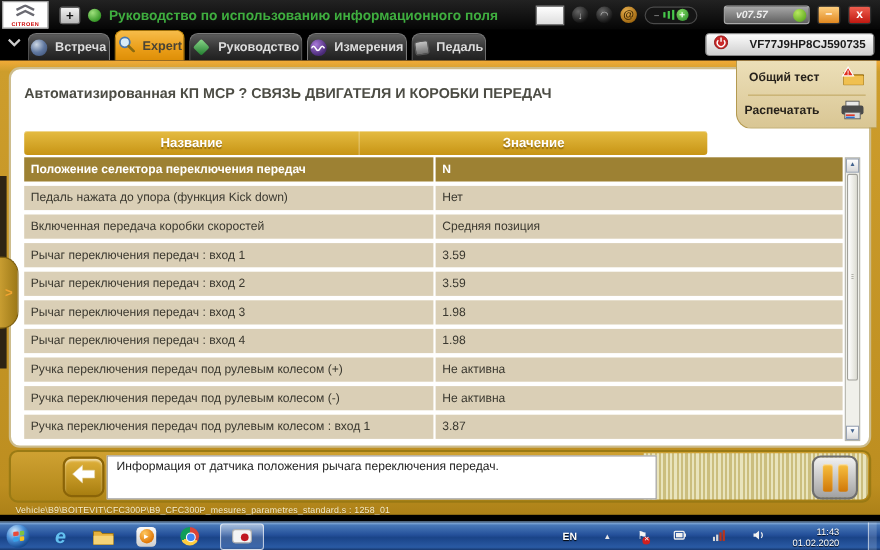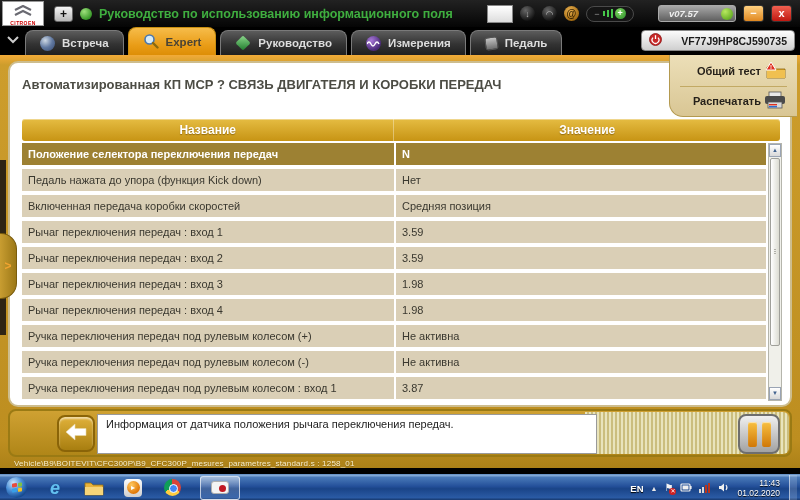--- a/index.html
+++ b/index.html
@@ -36,21 +36,21 @@
   .ver-dot { width:12px; height:12px; border-radius:50%; background:radial-gradient(circle at 35% 30%, #b8e860, #4a9a10); }
   .win-btn { width:21px; height:17px; border-radius:3px; border:1px solid #333; font-weight:bold;
     text-align:center; line-height:15px; font-size:11px; color:#fff; }
   .win-btn.min { background:linear-gradient(#ffd080,#e08820); }
   .win-btn.close { background:linear-gradient(#f06050,#c01810); }
 
   
   .tabbar { position:absolute; top:27px; left:0; width:800px; height:28px; background:#000;
     display:flex; align-items:flex-end; }
   .tab-collapse { margin:0 6px 7px 7px; }
-  .tab { height:25px; margin-right:4px; padding:0 14px; border-radius:8px 8px 0 0;
+  .tab { height:25px; margin-right:4px; padding:0 2px; border-radius:8px 8px 0 0;
     border:1px solid #7a7a7a; border-bottom:none;
     background:linear-gradient(#5c5c5c,#333 55%,#1f1f1f); color:#ddd;
     display:flex; align-items:center; gap:7px; font-size:11.5px; font-weight:bold; }
   .tab.active { height:28px; border-color:#c98f10;
     background:linear-gradient(#f6bc4a,#e99c16 65%,#dd8e06); color:#4a4435; }
   .ticon { display:inline-block; }
   .ticon.globe { width:15px; height:15px; border-radius:50%;
     background:radial-gradient(circle at 35% 30%, #cdd8e4, #6078a0 50%, #36496e); }
   .ticon.docs { width:12px; height:12px; border-radius:2px; transform:rotate(45deg) scale(.9);
     background:linear-gradient(135deg,#8cd88c,#1f7c2c); margin:0 2px; }
@@ -65,21 +65,21 @@
   .vin-text { font-size:10.5px; font-weight:bold; color:#1a1a1a; }
 
   
   .main { position:absolute; top:55px; left:0; width:800px; height:419px;
     background:linear-gradient(#f2ab38, #cd9d2c 10px, #bd8e20 92%, #a87e16); }
   .white-panel { position:absolute; left:8px; top:6px; width:784px; height:346px;
     background:#fff; border:2px solid #cdbd8e; border-radius:10px; }
   .page-title { position:absolute; left:12px; top:14px; font-size:13px; font-weight:bold;
     color:#4c4c44; white-space:nowrap; }
 
-  .thead { position:absolute; left:12px; top:56px; width:758px; height:22px; display:flex;
+  .thead { position:absolute; left:12px; top:56px; width:621px; height:22px; display:flex;
     border-radius:3px; background:linear-gradient(#e5bc42,#c79414);
     box-shadow:inset 0 1px 0 rgba(255,255,255,.4); color:#fff; font-weight:bold; font-size:12px; }
   .th { line-height:22px; text-align:center; text-shadow:0 1px 1px rgba(90,60,0,.5); }
   .th.name { flex:0 0 49%; }
   .th.value { flex:1; border-left:1px solid rgba(255,255,255,.35); }
 
   .tbody { position:absolute; left:12px; top:80px; width:744px; }
   .trow { display:flex; height:22px; margin-bottom:4px; font-size:11px; color:#3a382f; }
   .trow .cell { background:#dacfb6; line-height:22px; padding-left:6px;
     white-space:nowrap; overflow:hidden; }
@@ -99,21 +99,21 @@
 
   .side-strip { position:absolute; left:0; top:105px; width:6px; height:175px; background:#2e2414; }
   .side-tab { position:absolute; left:0; top:178px; width:17px; height:66px;
     background:linear-gradient(90deg,#c89d31,#9c7817); border:1px solid #7a5c0e; border-left:none;
     border-radius:0 16px 16px 0; color:#f2a430; font-weight:bold; font-size:12px;
     display:flex; align-items:center; justify-content:center; z-index:6; }
 
   .actions { position:absolute; top:0; right:3px; width:128px; height:62px; z-index:5;
     background:linear-gradient(#ecdfb8,#d9c694); border-left:1px solid #b49a50; border-bottom:1px solid #b49a50;
     border-bottom-left-radius:14px; display:flex; flex-direction:column; justify-content:center; }
-  .action-item { display:flex; align-items:center; justify-content:flex-end; gap:2px;
+  .action-item { display:flex; align-items:center; justify-content:flex-end; gap:18px;
     padding:3px 10px; font-size:11px; font-weight:bold; color:#26211a; }
   .action-sep { height:1px; background:#c2a964; margin:1px 10px; }
 
   
   .footer { position:absolute; left:8px; top:354px; width:784px; height:48px;
     border:2px solid #9a7a14; border-radius:8px;
     background:linear-gradient(#cfa132,#b08618); }
   .footer-stripes { position:absolute; left:575px; top:1px; bottom:1px; right:1px; border-radius:0 6px 6px 0;
     background:repeating-linear-gradient(90deg,#e9e4bc 0 2px,#cbbe7e 2px 4px); }
   .back-btn { position:absolute; left:47px; top:4px; width:38px; height:37px; border-radius:8px;
@@ -152,21 +152,21 @@
     background:conic-gradient(#db4437 0 33.3%, #ffcd40 0 66.6%, #0f9d58 0); }
   .chrome::after { content:""; position:absolute; left:5px; top:5px; width:7px; height:7px;
     border-radius:50%; background:#4285f4; border:1.5px solid #fff; }
   .app-btn { width:40px; height:24px; border-radius:3px; border:1px solid rgba(255,255,255,.65);
     background:linear-gradient(rgba(255,255,255,.5), rgba(255,255,255,.18) 50%, rgba(255,255,255,.07));
     display:flex; align-items:center; justify-content:center; }
   .app-ic { width:18px; height:13px; border-radius:3px; background:#f4f4f4; border:1px solid #b0b0b0;
     position:relative; }
   .app-ic::after { content:""; position:absolute; right:2px; top:2.5px; width:7px; height:7px;
     border-radius:50%; background:#c01822; }
-  .tray { position:absolute; right:0; top:0; height:26px; display:flex; align-items:center; gap:7px; padding-right:3px; }
+  .tray { position:absolute; right:0; top:0; height:26px; display:flex; align-items:center; gap:24px; padding-right:3px; }
   .tray-lang { color:#fff; font-size:9.5px; font-weight:bold; text-shadow:0 1px 1px #000; }
   .tray-up { color:#e8e8e8; font-size:7px; }
   .tray-flag { color:#f4f4f4; font-size:10px; position:relative; line-height:10px; }
   .tray-flag::after { content:"✕"; position:absolute; right:-3px; bottom:-2px; font-size:6px; color:#fff;
     background:#d02020; border-radius:50%; width:7px; height:7px; line-height:7px; text-align:center; }
   .clock { color:#fff; font-size:8.5px; line-height:10px; text-align:right; text-shadow:0 1px 1px #000; }
   .show-desktop { width:8px; height:26px; margin-left:2px; background:rgba(255,255,255,.16);
     border-left:1px solid rgba(255,255,255,.55); }
 </style>
 </head>

